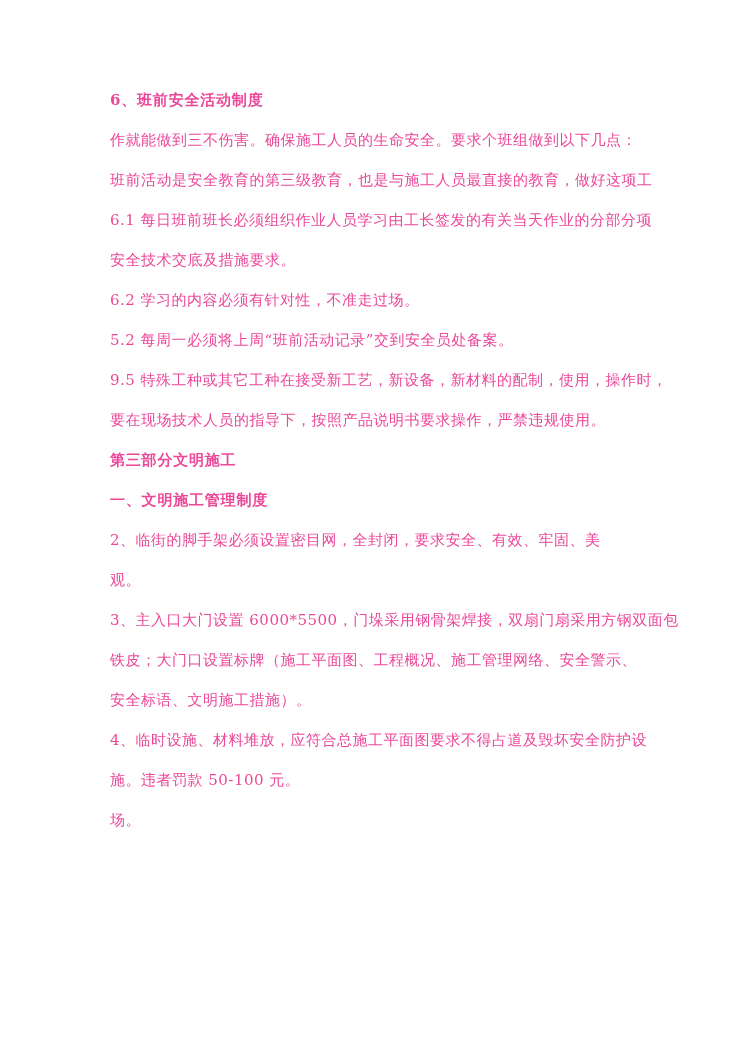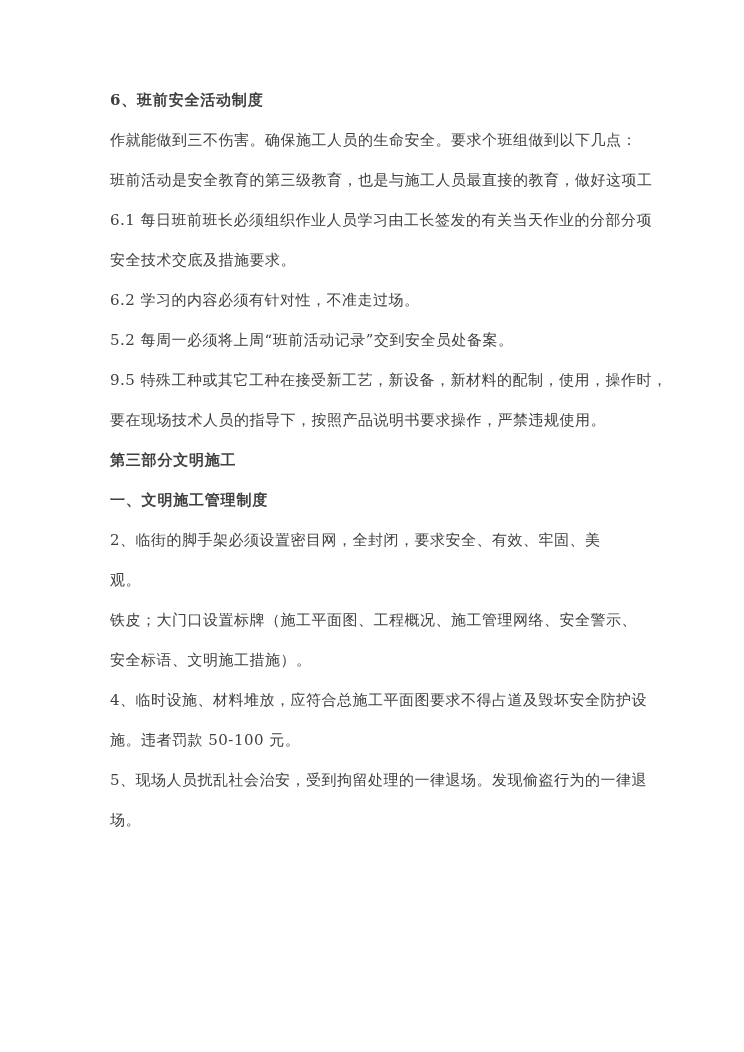--- a/index.html
+++ b/index.html
@@ -9,21 +9,21 @@
   }
   .page {
     position: relative;
     width: 744px;
     height: 1052px;
     box-sizing: border-box;
     background: #ffffff;
     padding: 80px 90px 0 110px;
     font-family: "DejaVu Serif", "Liberation Serif", serif;
     font-size: 15px;
-    color: #404040;
+    color: #ec4899;
     letter-spacing: 0.5px;
     overflow: hidden;
   }
   .para {
     margin: 0;
     padding: 0;
   }
   .line {
     line-height: 40px;
     height: 40px;
@@ -75,27 +75,27 @@
     <div class="line">一、文明施工管理制度</div>
   </div>
 
 
   <div class="para">
     <div class="line">2、临街的脚手架必须设置密目网，全封闭，要求安全、有效、牢固、美</div>
     <div class="line">观。</div>
   </div>
 
   <div class="para">
+    <div class="line">3、主入口大门设置 6000*5500，门垛采用钢骨架焊接，双扇门扇采用方钢双面包</div>
     <div class="line">铁皮；大门口设置标牌（施工平面图、工程概况、施工管理网络、安全警示、</div>
     <div class="line">安全标语、文明施工措施）。</div>
   </div>
 
   <div class="para">
     <div class="line">4、临时设施、材料堆放，应符合总施工平面图要求不得占道及毁坏安全防护设</div>
     <div class="line">施。违者罚款 50-100 元。</div>
   </div>
 
   <div class="para">
-    <div class="line">5、现场人员扰乱社会治安，受到拘留处理的一律退场。发现偷盗行为的一律退</div>
     <div class="line">场。</div>
   </div>
 
 </div>
 
 </body></html>

